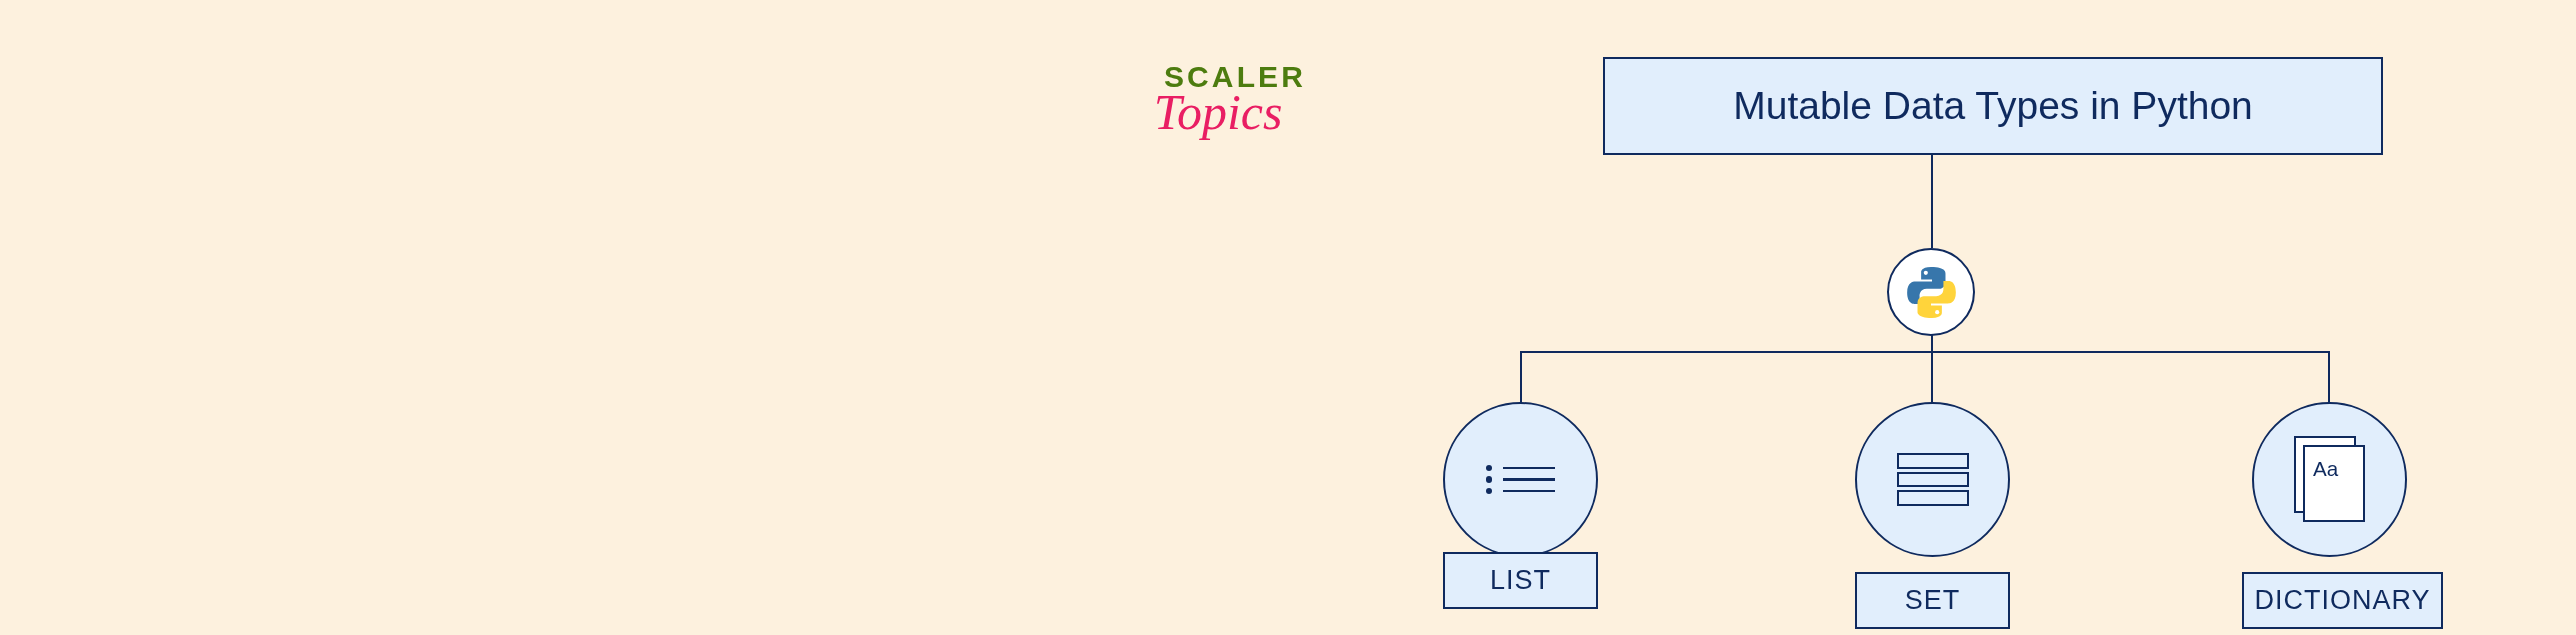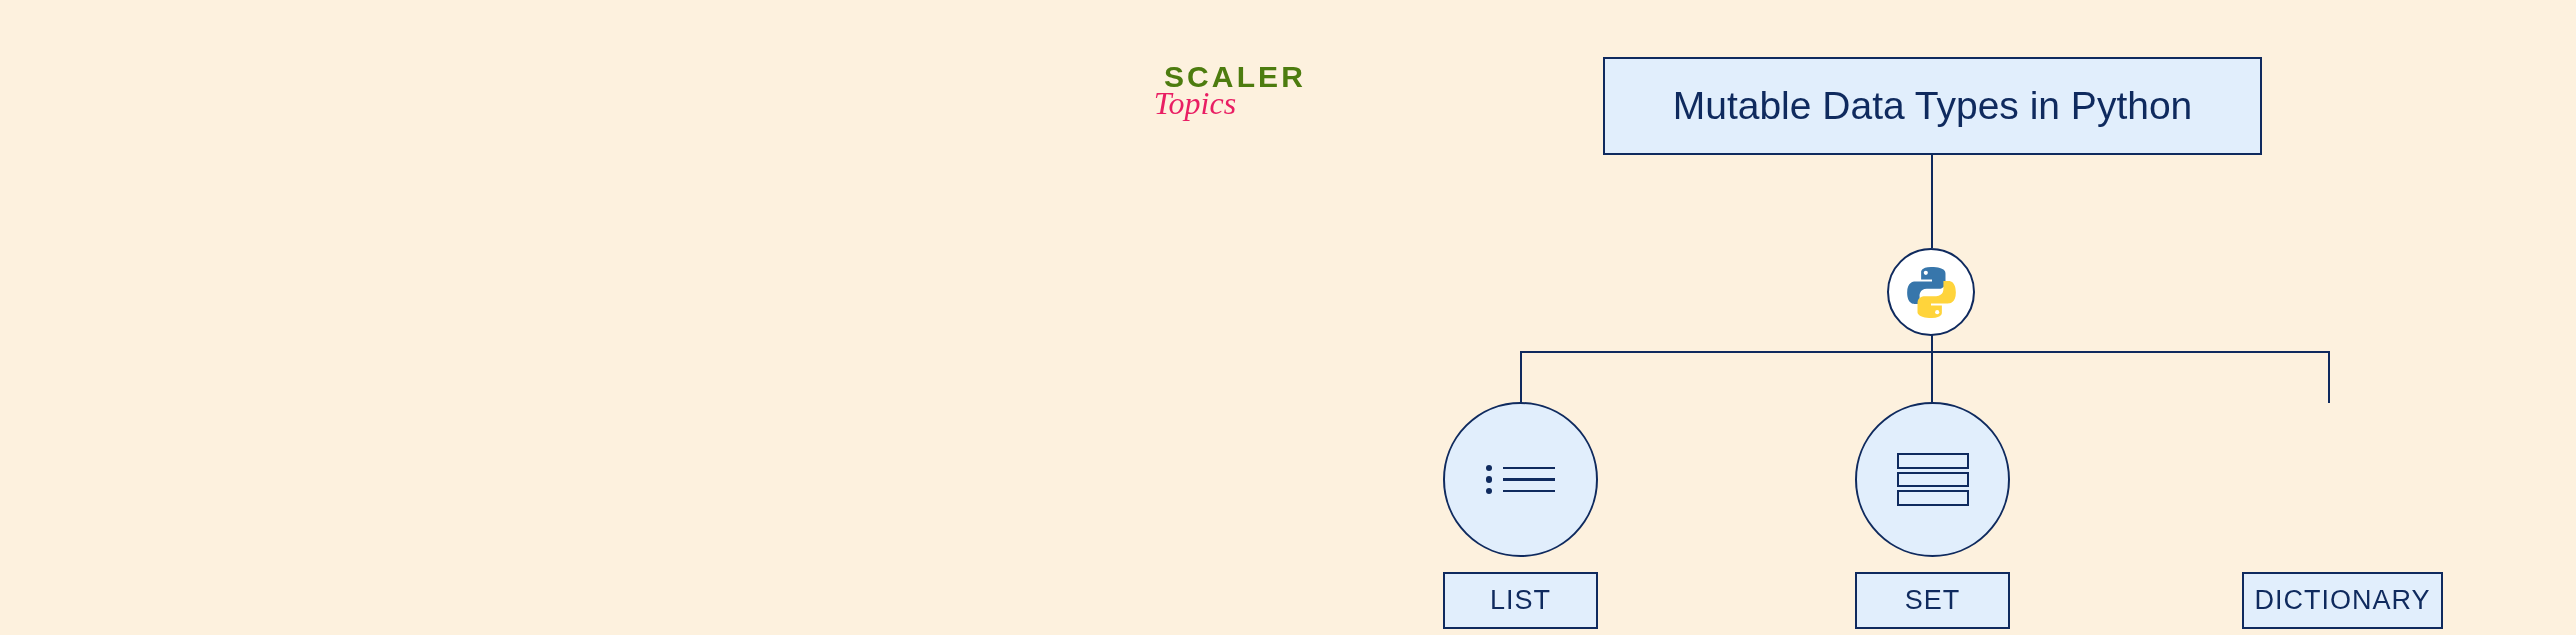--- a/index.html
+++ b/index.html
@@ -17,39 +17,39 @@
     line-height: 1;
   }
   .logo .scaler {
     font-size: 30px;
     font-weight: 700;
     letter-spacing: 3.1px;
     color: #4d7c0f;
     font-family: Arial, sans-serif;
   }
   .logo .topics {
-    font-size: 32px;
+    font-size: 50px;
     font-style: italic;
     font-family: "Brush Script MT", cursive;
     color: #e91e63;
     margin-top: -5.2px;
     margin-left: -10.3px;
   }
   .diagram {
     position: absolute;
     top: 52px;
     left: 1443px;
     width: 979px;
     height: 515px;
   }
   .title-box {
     position: absolute;
     top: 5.2px;
     left: 160px;
-    width: 659px;
+    width: 780px;
     height: 98px;
     background: #e1eefc;
     border: 2.1px solid #0f2a5e;
     display: flex;
     align-items: center;
     justify-content: center;
     font-size: 39px;
     color: #0f2a5e;
     font-weight: 400;
   }
@@ -87,21 +87,21 @@
     background: #e1eefc;
     border: 2.1px solid #0f2a5e;
     display: flex;
     align-items: center;
     justify-content: center;
     font-size: 27px;
     color: #0f2a5e;
     font-weight: 500;
     letter-spacing: 1px;
   }
-  .label-box.list { top: 520px; left: 0px; text-align: center; }
+  .label-box.list { top: 500px; left: 0px; text-align: center; }
   .label-box.set { top: 520px; left: 412px; }
   .label-box.dict { top: 520px; left: 809px; width: 201px; left: 799px; }
   
   .line {
     position: absolute;
     background: #0f2a5e;
   }
   .vline { width: 2.1px; }
   .hline { height: 2.1px; }
   
@@ -198,18 +198,26 @@
     <div>
       <div class="set-row"></div>
       <div class="set-row"></div>
       <div class="set-row"></div>
     </div>
   </div>
   <div class="label-box set">
     <span>SET</span>
   </div>
 
+  <div class="node-circle dict">
+    <div class="dict-inner">
+      <div class="dict-back"></div>
+      <div class="dict-front">
+        <span>Aa</span>
+      </div>
+    </div>
+  </div>
   <div class="label-box dict">
     <span>DICTIONARY</span>
   </div>
 
 </div>
 
 
 </body></html>

